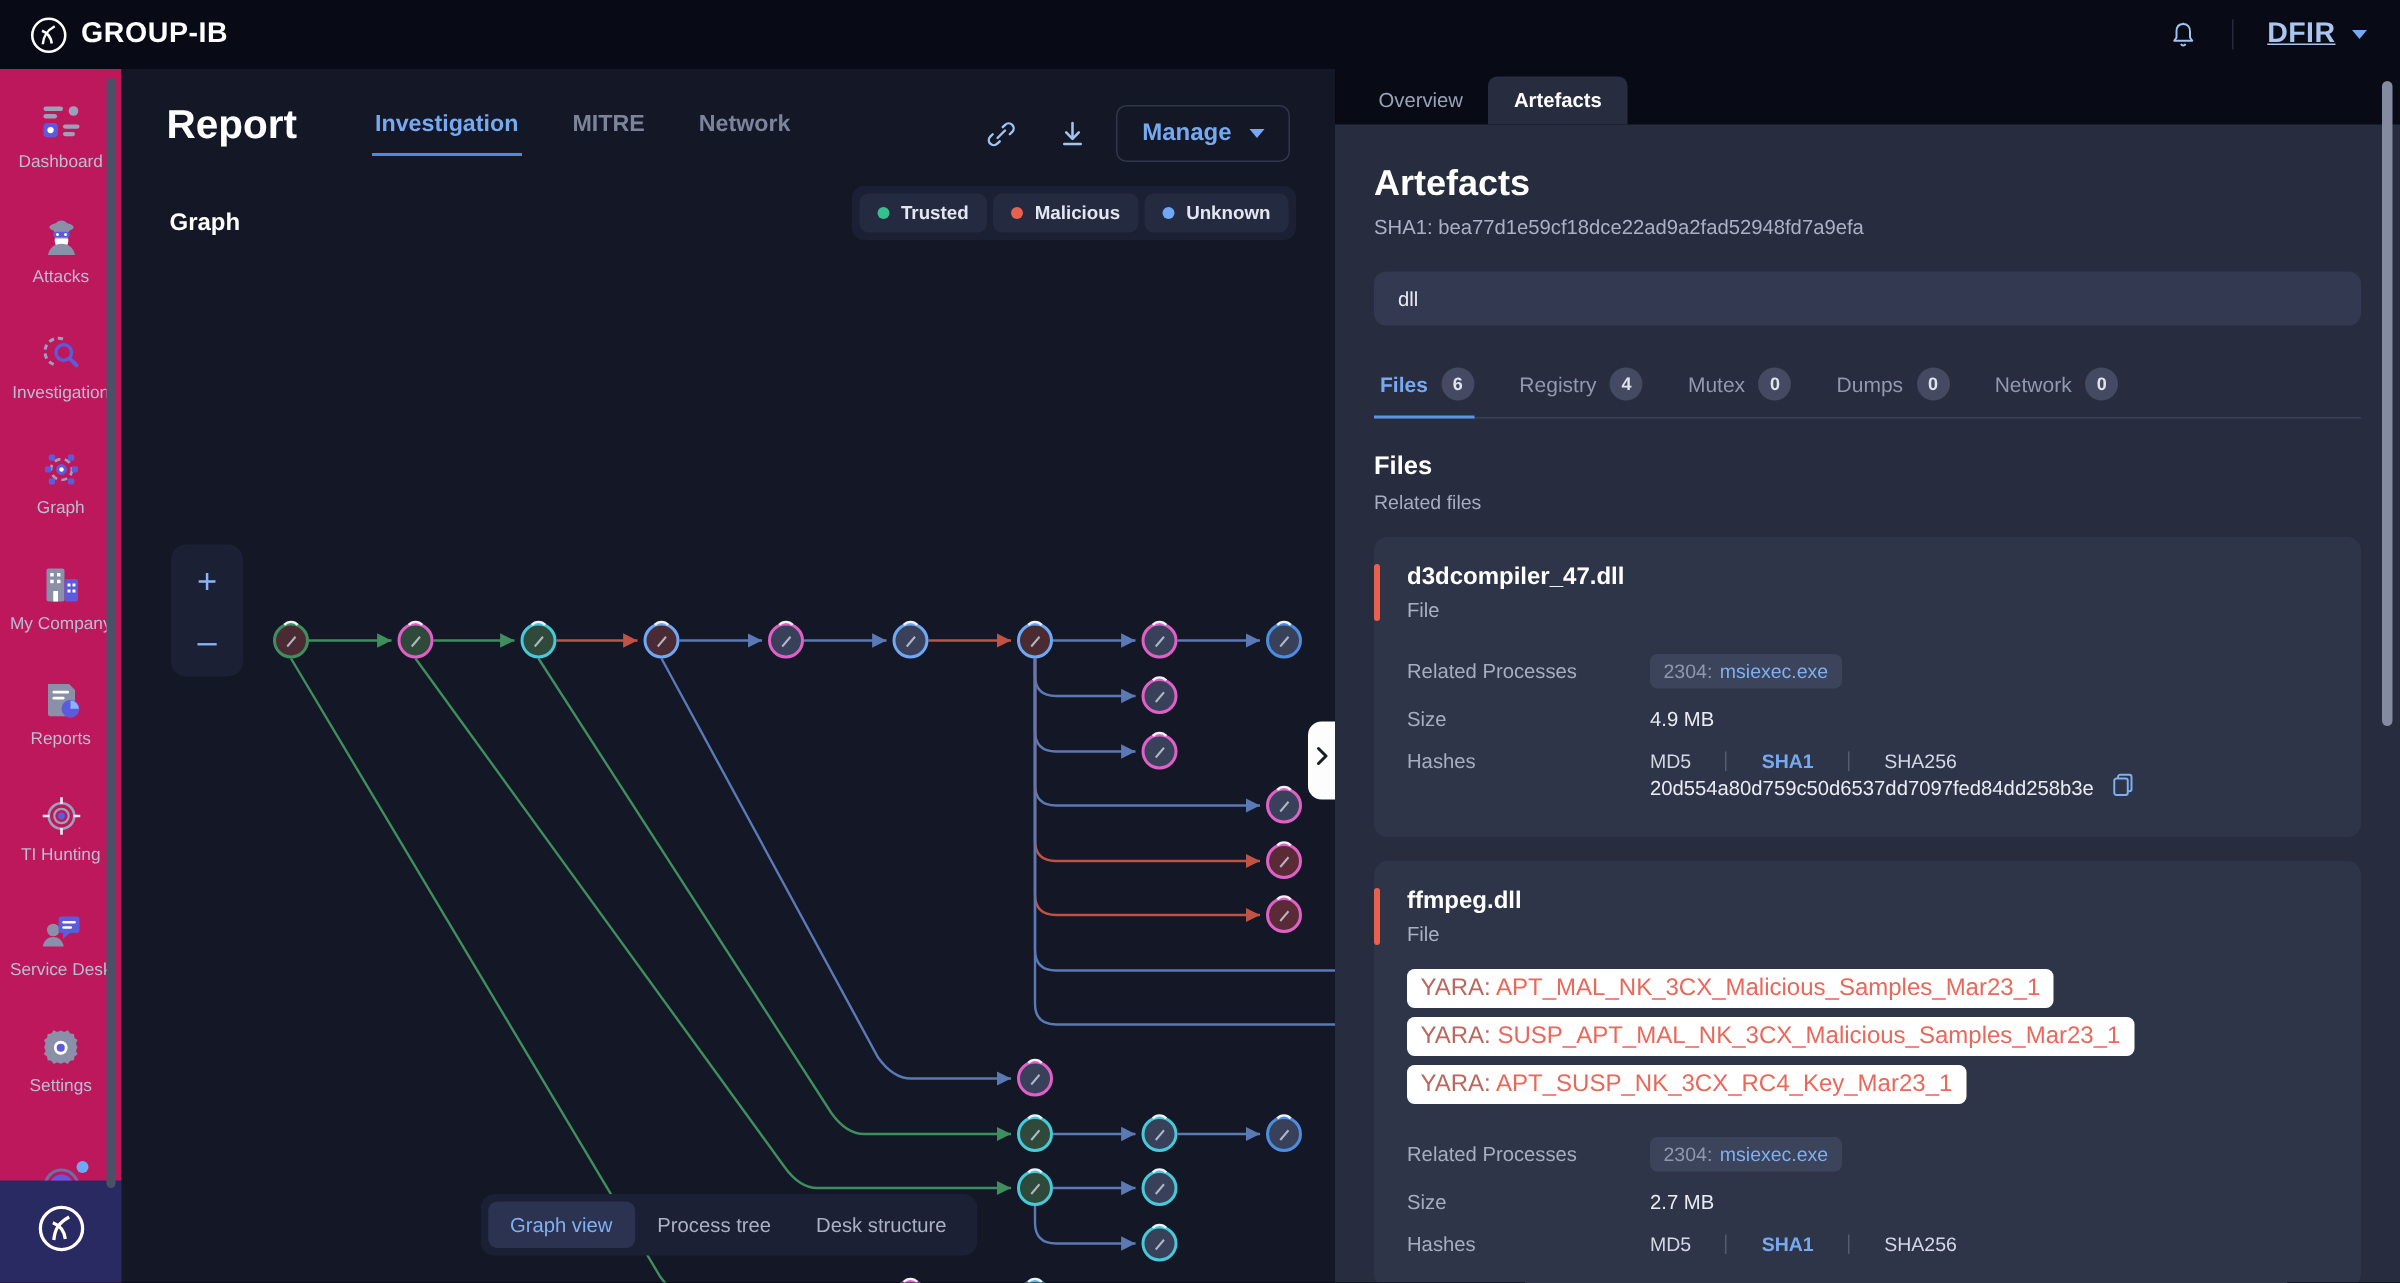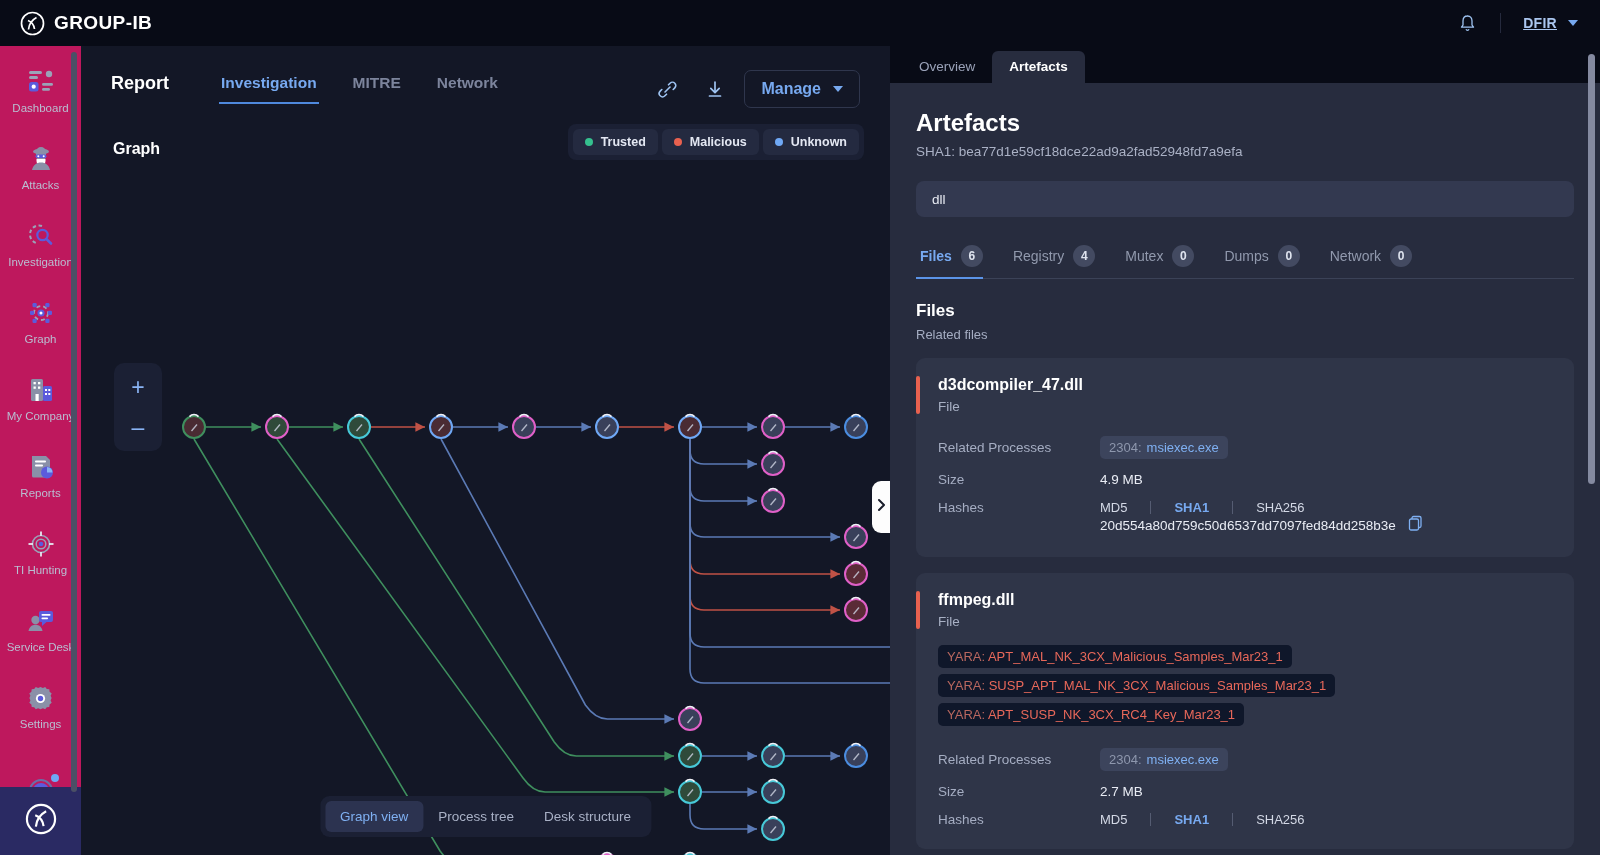--- a/index.html
+++ b/index.html
@@ -19,21 +19,21 @@
     padding: 0 22px 0 20px;
     position: relative; z-index: 40;
   }
   .brand { display: flex; align-items: center; gap: 9px; }
   .brand-mark { width: 25px; height: 25px; }
   .brand-text { color: #fff; font-size: 19px; font-weight: 700; letter-spacing: .4px; }
   .topbar-right { margin-left: auto; display: flex; align-items: center; gap: 0; }
   .bell-btn { width: 34px; height: 34px; display: flex; align-items: center; justify-content: center; cursor: pointer; }
   .tb-div { width: 1px; height: 20px; background: #252a3d; margin: 0 22px 0 16px; }
   .user-menu { display: flex; align-items: center; gap: 11px; cursor: pointer; }
-  .user-name { color: #aac6ef; font-size: 14px; font-weight: 700; letter-spacing: .3px; text-decoration: underline; }
+  .user-name { color: #aac6ef; font-size: 19px; font-weight: 700; letter-spacing: .3px; text-decoration: underline; }
 
   
   .bodyrow { flex: 1; display: flex; min-height: 0; position: relative; }
 
   
   .sidebar {
     width: 81px; min-width: 81px;
     background: #be185d;
     display: flex; flex-direction: column;
     position: relative;
@@ -57,21 +57,21 @@
     display: flex; align-items: center; justify-content: center; cursor: pointer;
   }
   .side-sb {
     position: absolute; right: 4px; top: 6px; width: 6px; height: 740px;
     background: #4a5066; border-radius: 3px; cursor: pointer;
   }
 
   
   .center { flex: 1; background: #131726; display: flex; flex-direction: column; min-width: 0; position: relative; }
   .center-head { padding: 22px 30px 0 30px; display: flex; align-items: flex-start; }
-  .page-title { color: #fff; font-size: 18px; font-weight: 700; margin-right: 34px; line-height: 30px; }
+  .page-title { color: #fff; font-size: 27px; font-weight: 700; margin-right: 34px; line-height: 30px; }
   .tabs { display: flex; gap: 0; align-items: flex-start; padding-top: 4px; }
   .tab {
     color: #7c849c; font-size: 15.5px; font-weight: 700; padding: 2px 18px 12px; cursor: pointer;
     position: relative; white-space: nowrap;
   }
   .tab.active { color: #77a9f0; }
   .tab.active::after {
     content: ""; position: absolute; left: 16px; right: 16px; bottom: 0; height: 2px; background: #4f89dd;
   }
   .head-actions { margin-left: auto; display: flex; align-items: center; gap: 10px; padding-top: 2px; }
@@ -152,21 +152,21 @@
   .sec-sub { color: #a5adc2; font-size: 13px; margin-top: 6px; }
 
   .card {
     margin-top: 16px; background: #2f3548; border-radius: 9px; padding: 18px 20px 22px 22px; position: relative;
   }
   .card-bar { position: absolute; left: 0; top: 18px; width: 4px; height: 38px; border-radius: 2px; background: #e8614f; }
   .card-name { color: #fff; font-size: 16px; font-weight: 700; }
   .card-type { color: #a8b0c4; font-size: 13.5px; margin-top: 5px; }
   .yara-list { margin-top: 16px; display: flex; flex-direction: column; align-items: flex-start; gap: 6px; }
   .yara {
-    background: #0f172a; border-radius: 5px; padding: 4px 9px; font-size: 13px; color: #e8685a; white-space: nowrap;
+    background: #ffffff; border-radius: 5px; padding: 4px 9px; font-size: 16px; color: #e8685a; white-space: nowrap;
   }
   .yara b { color: #b9675f; font-weight: 400; }
   .kv { margin-top: 22px; display: grid; grid-template-columns: 162px 1fr; row-gap: 13px; align-items: center; }
   .k { color: #a5adc2; font-size: 13.5px; }
   .v { color: #e9ecf4; font-size: 13.5px; }
   .proc-chip2 {
     display: inline-flex; gap: 5px; background: #3c445c; border-radius: 5px; padding: 4px 9px; cursor: pointer;
   }
   .proc-pid { color: #8e97ad; font-size: 13px; }
   .proc-nm { color: #7fb0f2; font-size: 13px; }

